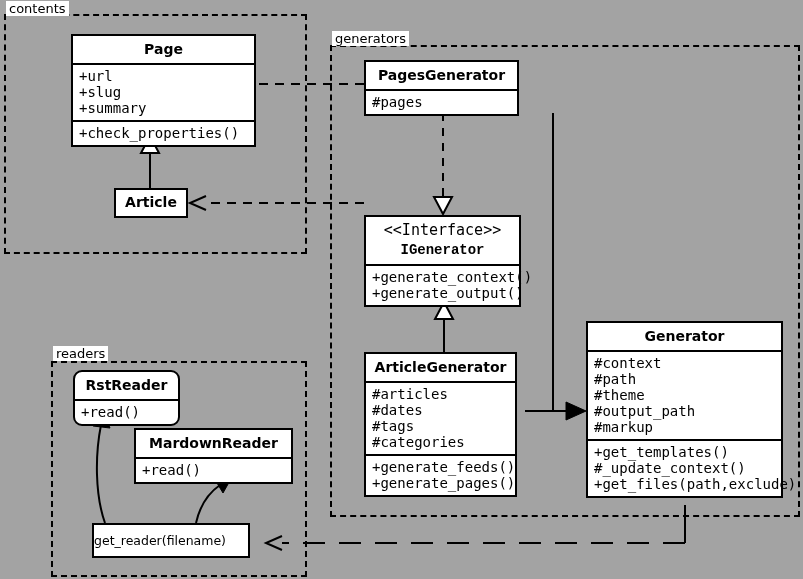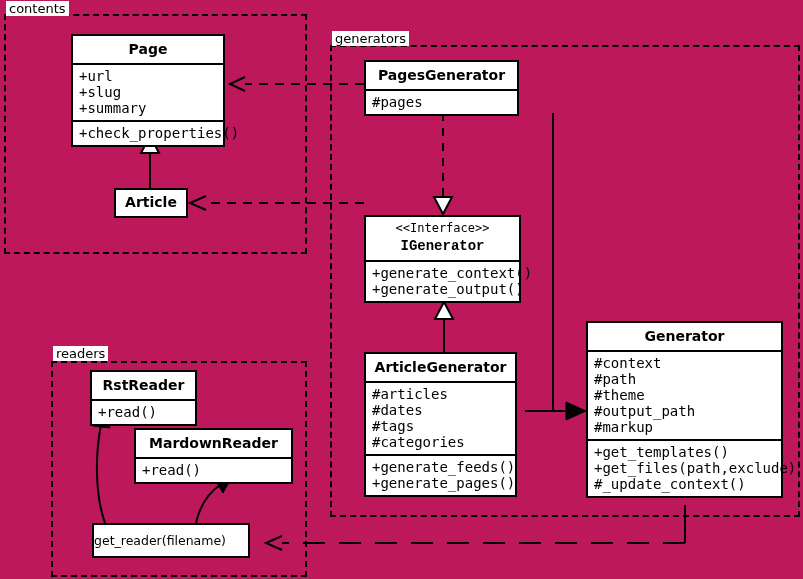--- a/index.html
+++ b/index.html
@@ -7,21 +7,21 @@
     padding: 0;
     background: #ffffff;
   }
   body {
     font-family: "DejaVu Sans", sans-serif;
   }
   #canvas {
     position: relative;
     width: 803px;
     height: 579px;
-    background: #be185d;
+    background: #a3a3a3;
     overflow: hidden;
   }
   .pkg-label {
     position: absolute;
     font-family: "DejaVu Sans", sans-serif;
     font-size: 13px;
     color: #000;
     background: #ffffff;
     padding: 0 3px;
     z-index: 5;
@@ -47,21 +47,21 @@
     text-align: center;
     padding: 5px 8px 6px 8px;
     white-space: nowrap;
   }
   .umlbox .title.iface {
     padding-top: 3px;
     font-family: Liberation Mono, monospace;
   }
   .umlbox .stereo {
     font-family: "DejaVu Sans Mono", monospace;
-    font-size: 12px;
+    font-size: 15px;
     font-weight: normal;
     text-align: center;
     padding: 4px 8px 0 8px;
   }
   .umlbox .sep {
     border-top: 2px solid #000;
   }
   .umlbox .compartment {
     padding: 3px 0 4px 0;
   }
@@ -101,21 +101,21 @@
 
   <div class="pkg-box" style="left:4px; top:14px; width:303px; height:240px; border-style:dashed;"></div>
   <div class="pkg-label" style="left:6px; top:1px;">contents</div>
 
   <div class="pkg-box" style="left:330px; top:45px; width:470px; height:472px;"></div>
   <div class="pkg-label" style="left:332px; top:31px;">generators</div>
 
   <div class="pkg-box" style="left:51px; top:361px; width:256px; height:216px;"></div>
   <div class="pkg-label" style="left:53px; top:346px;">readers</div>
 
-  <div class="umlbox" style="left:71px; top:34px; width:154px;">
+  <div class="umlbox" style="left:71px; top:34px; width:185px;">
     <div class="title">Page</div>
     <div class="sep"></div>
     <div class="compartment">
       <div class="member">+url</div>
       <div class="member">+slug</div>
       <div class="member">+summary</div>
     </div>
     <div class="sep"></div>
     <div class="compartment">
       <div class="member">+check_properties()</div>
@@ -166,26 +166,26 @@
     <div class="compartment">
       <div class="member">#context</div>
       <div class="member">#path</div>
       <div class="member">#theme</div>
       <div class="member">#output_path</div>
       <div class="member">#markup</div>
     </div>
     <div class="sep"></div>
     <div class="compartment">
       <div class="member">+get_templates()</div>
+      <div class="member">#_update_context()</div>
       <div class="member">+get_files(path,exclude)</div>
-      <div class="member">#_update_context()</div>
-    </div>
-  </div>
-
-  <div class="umlbox" style="left:90px; top:370px; width:107px;">
+    </div>
+  </div>
+
+  <div class="umlbox" style="left:73px; top:370px; width:107px;border-radius:9px;">
     <div class="title">RstReader</div>
     <div class="sep"></div>
     <div class="compartment">
       <div class="member">+read()</div>
     </div>
   </div>
 
   <div class="umlbox" style="left:134px; top:428px; width:159px;">
     <div class="title">MardownReader</div>
     <div class="sep"></div>

